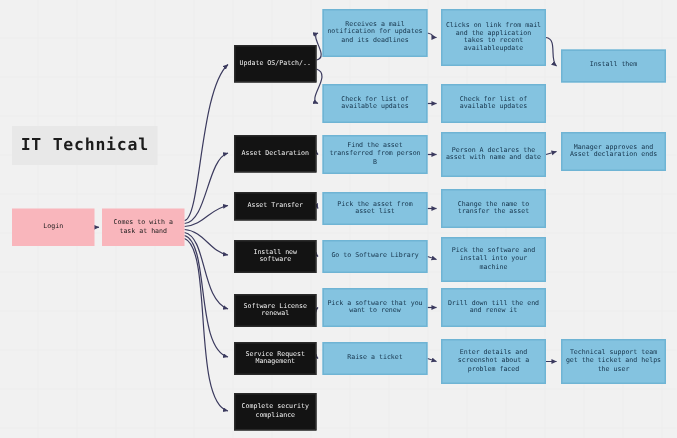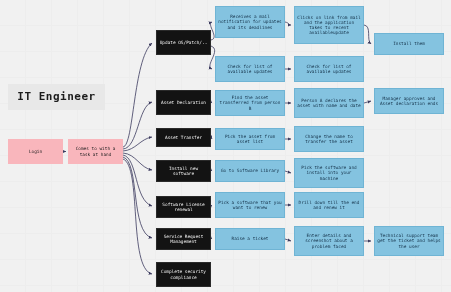--- a/index.html
+++ b/index.html
@@ -115,21 +115,21 @@
       <path d="M211,206 L212,205"></path>
       <path d="M285,205 L291,205"></path>
 
       <path d="M211,238 L212,239"></path>
       <path d="M285,239 L291,241"></path>
       <path d="M364,241 L371,241"></path>
     </g>
   </svg>
 
   <div class="node lane-title" style="left:8px; top:84px; width:97px; height:26px;">
-    <span>IT Engineer</span>
+    <span>IT Technical</span>
   </div>
 
   <div class="node pink" style="left:8px; top:139px; width:55px; height:25px;">
     <span>Login</span>
   </div>
   <div class="node pink" style="left:68px; top:139px; width:55px; height:25px;">
     <span>Comes to with a task at hand</span>
   </div>
 
   <div class="node dark" style="left:156px; top:30px; width:55px; height:25px;">

